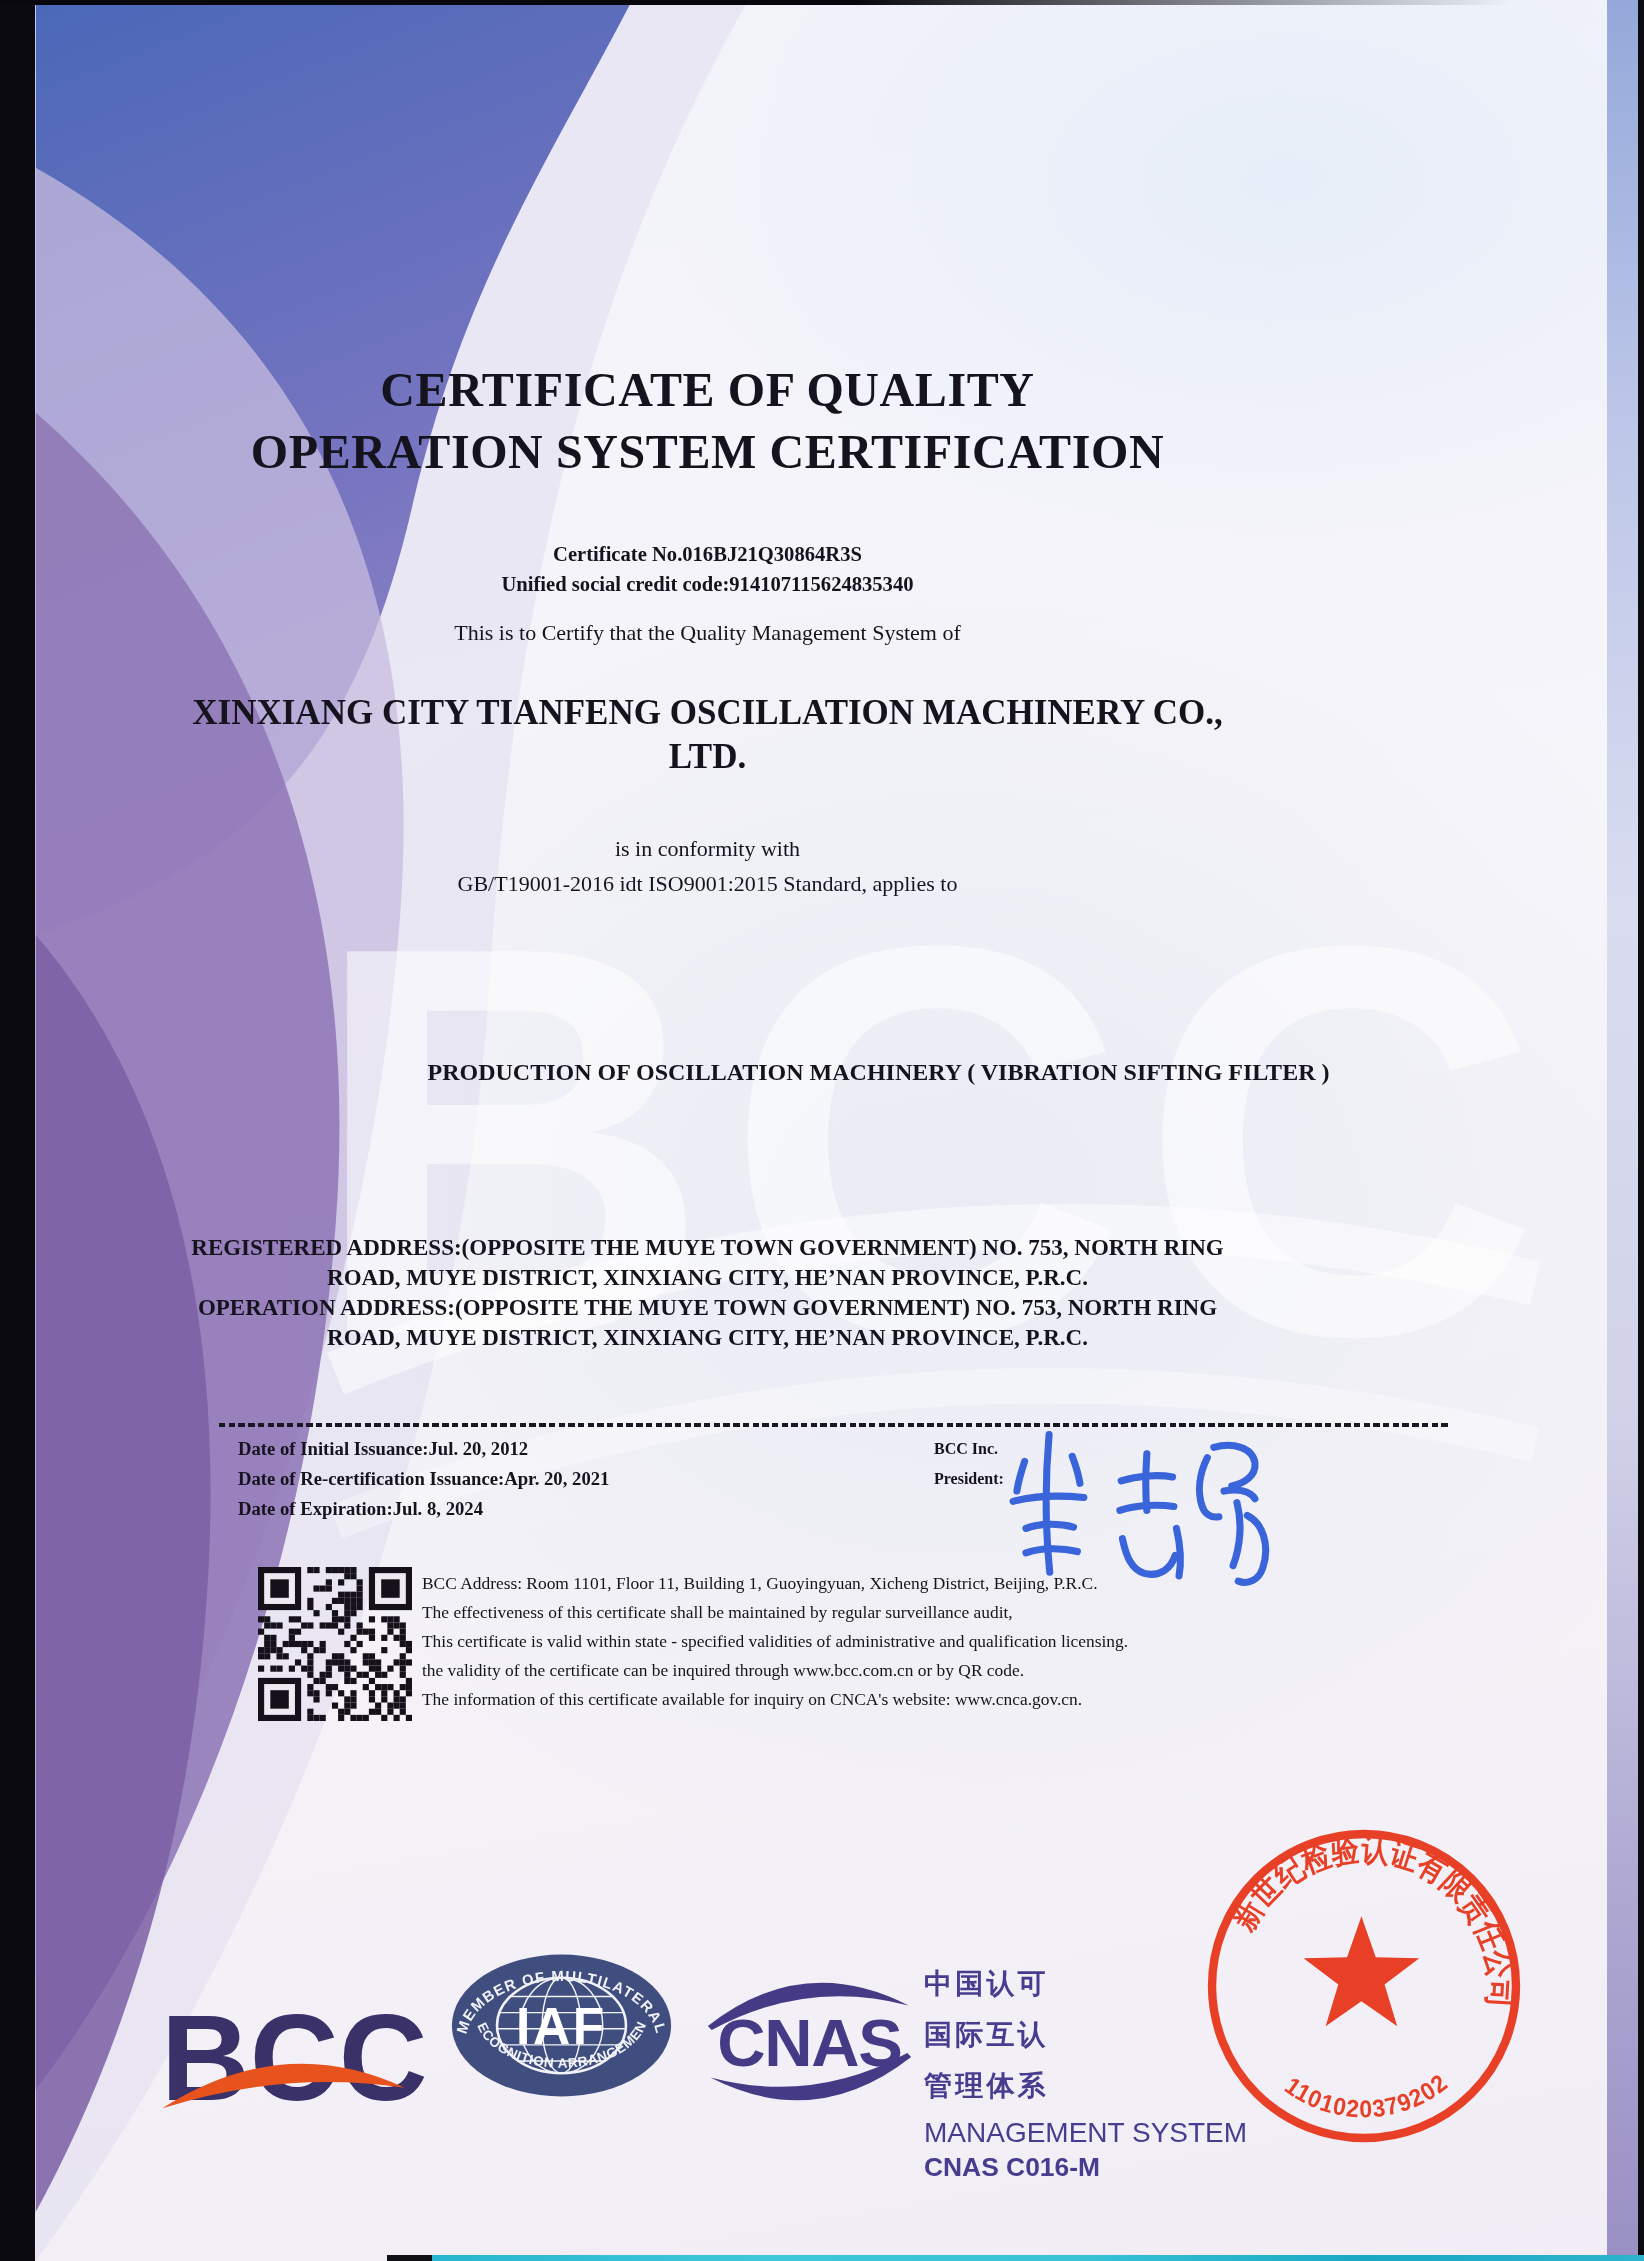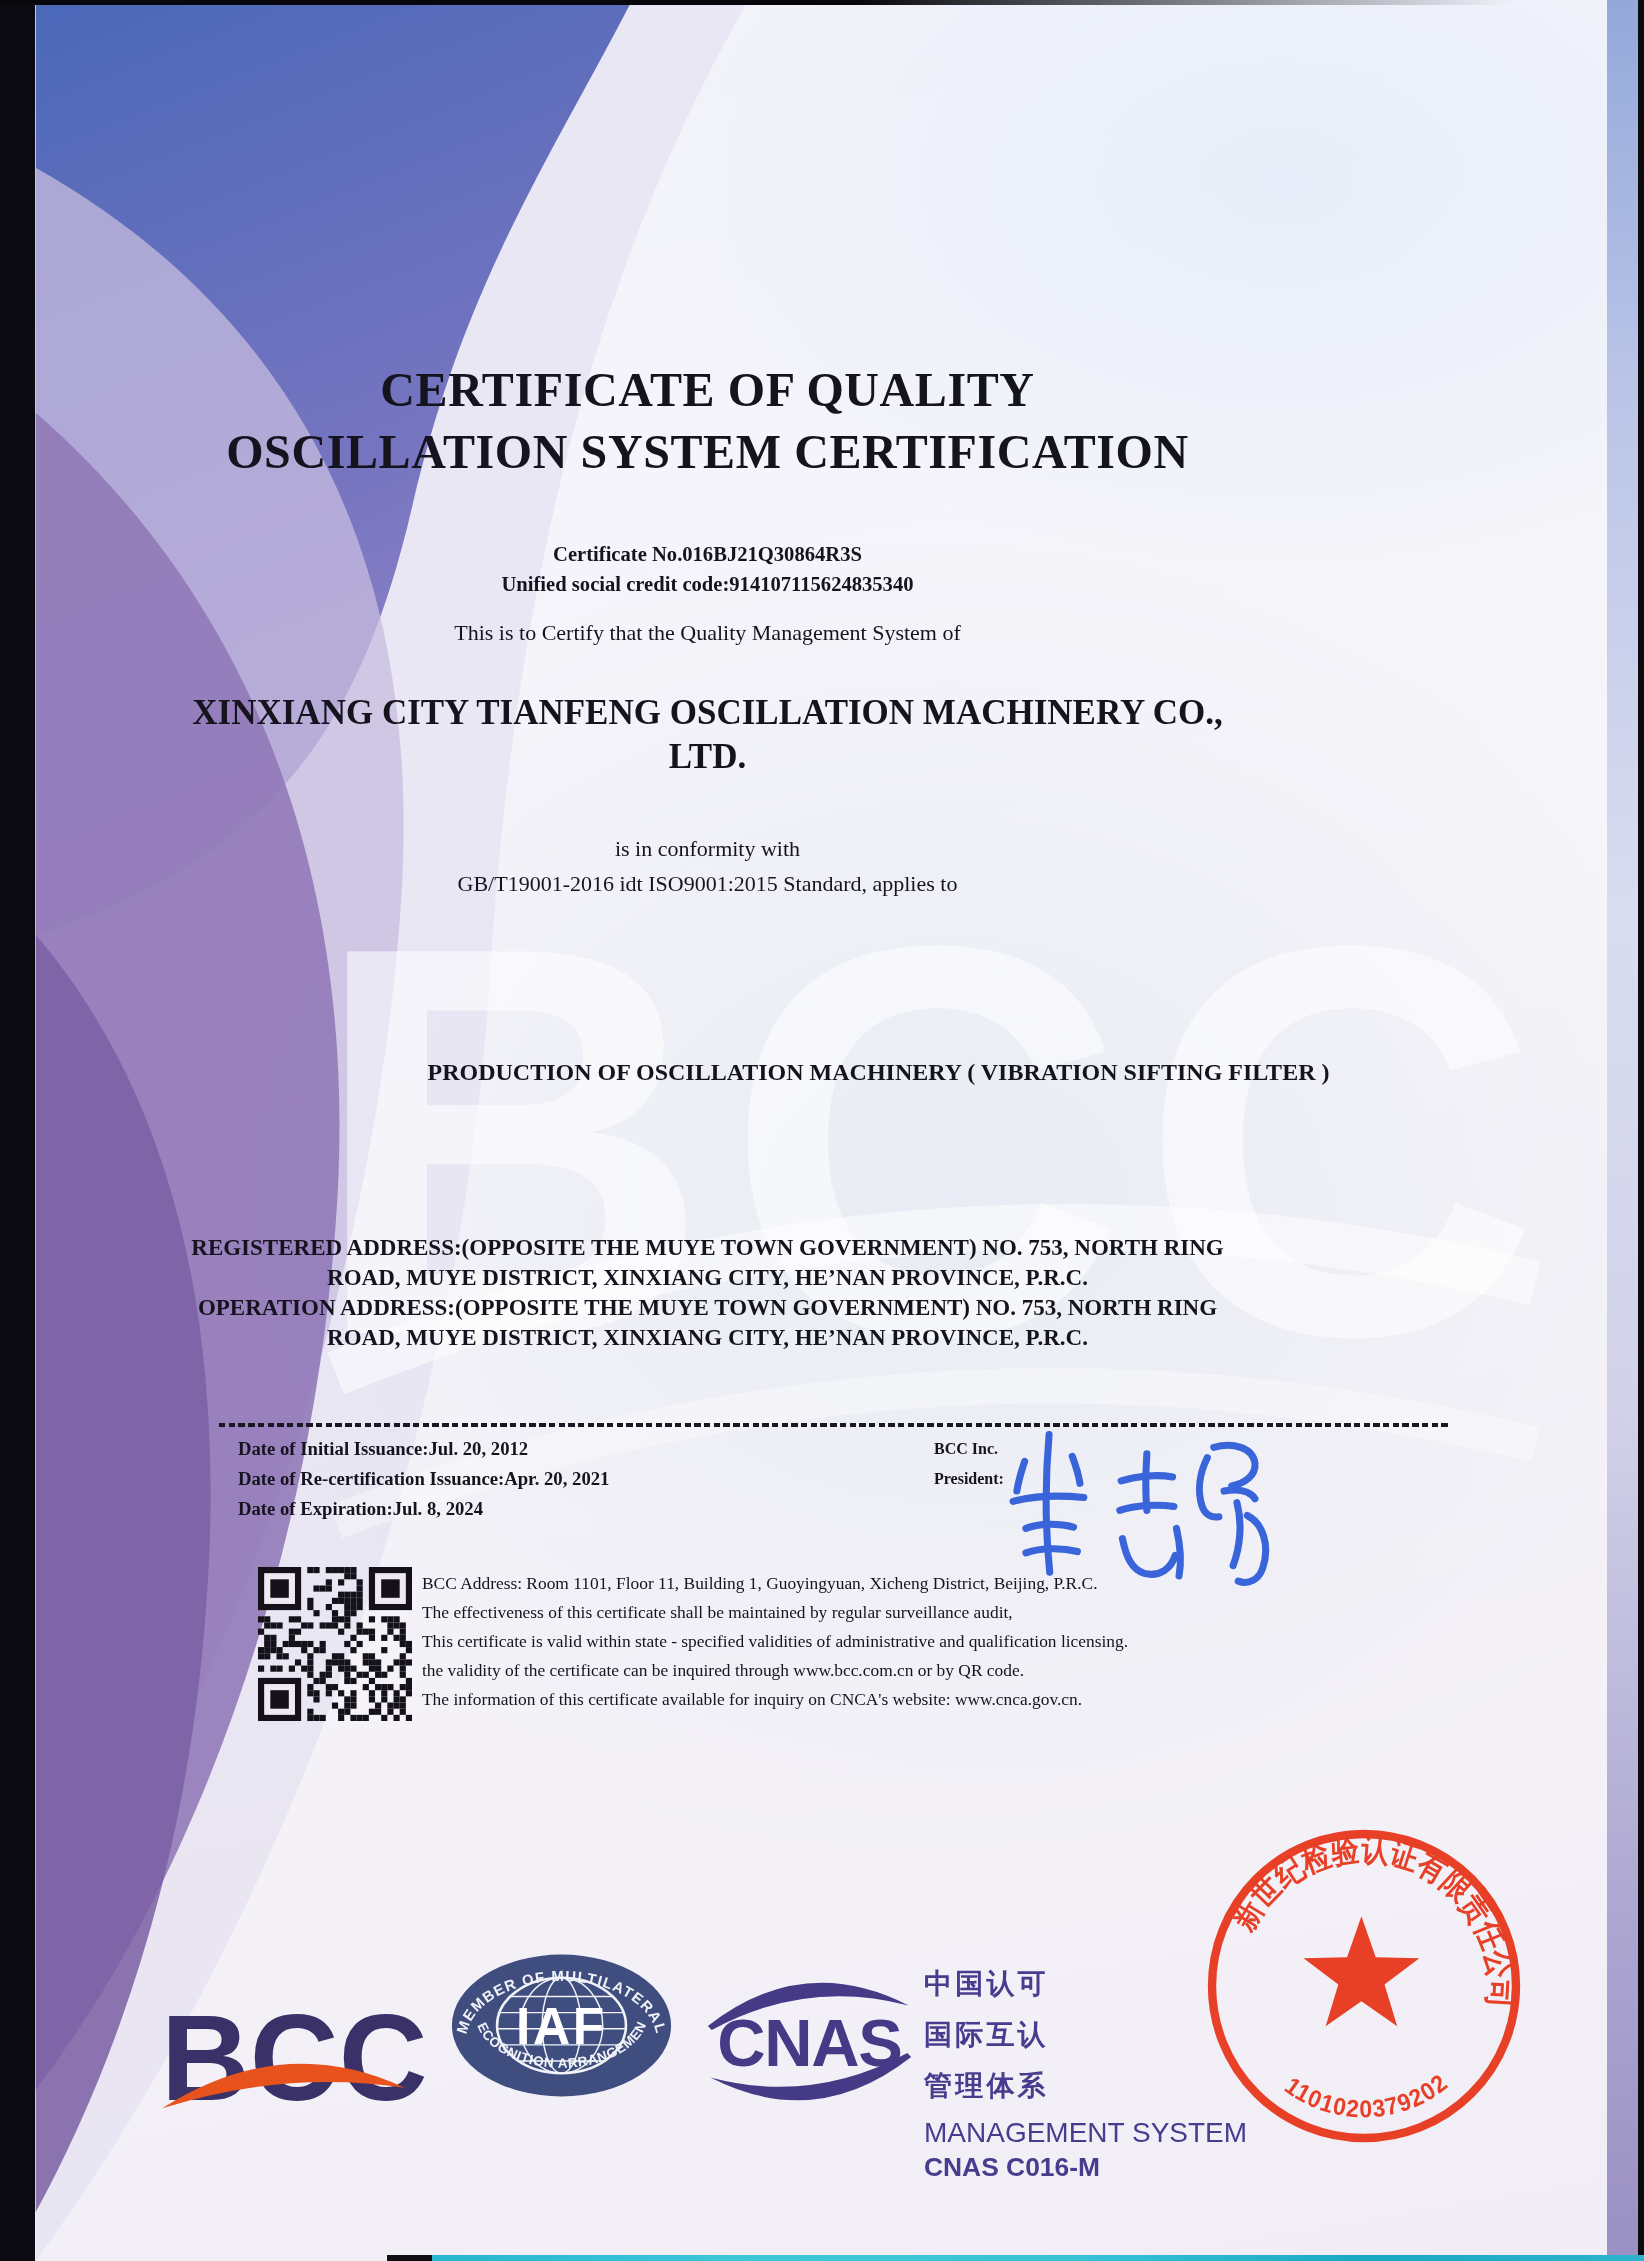--- a/index.html
+++ b/index.html
@@ -72,21 +72,21 @@
   </svg>
 
   <div class="abs watermark">BCC</div>
   <svg class="abs" width="1645" height="2261" viewBox="0 0 2550 3506" style="left:0;top:0;">
     <path d="M520,2130 Q1430,1760 2380,1990" stroke="rgba(255,255,255,0.5)" stroke-width="70" fill="none"></path>
     <path d="M520,2360 Q1430,2010 2380,2240" stroke="rgba(255,255,255,0.35)" stroke-width="55" fill="none"></path>
   </svg>
 
   <div class="abs ctr title">
     <div>CERTIFICATE OF QUALITY</div>
-    <div>OSCILLATION SYSTEM CERTIFICATION</div>
+    <div>OPERATION SYSTEM CERTIFICATION</div>
   </div>
 
   <div class="abs ctr certno">
     <div>Certificate No.016BJ21Q30864R3S</div>
     <div>Unified social credit code:914107115624835340</div>
   </div>
 
   <div class="abs ctr certify">This is to Certify that the Quality Management System of</div>
 
   <div class="abs ctr company">

